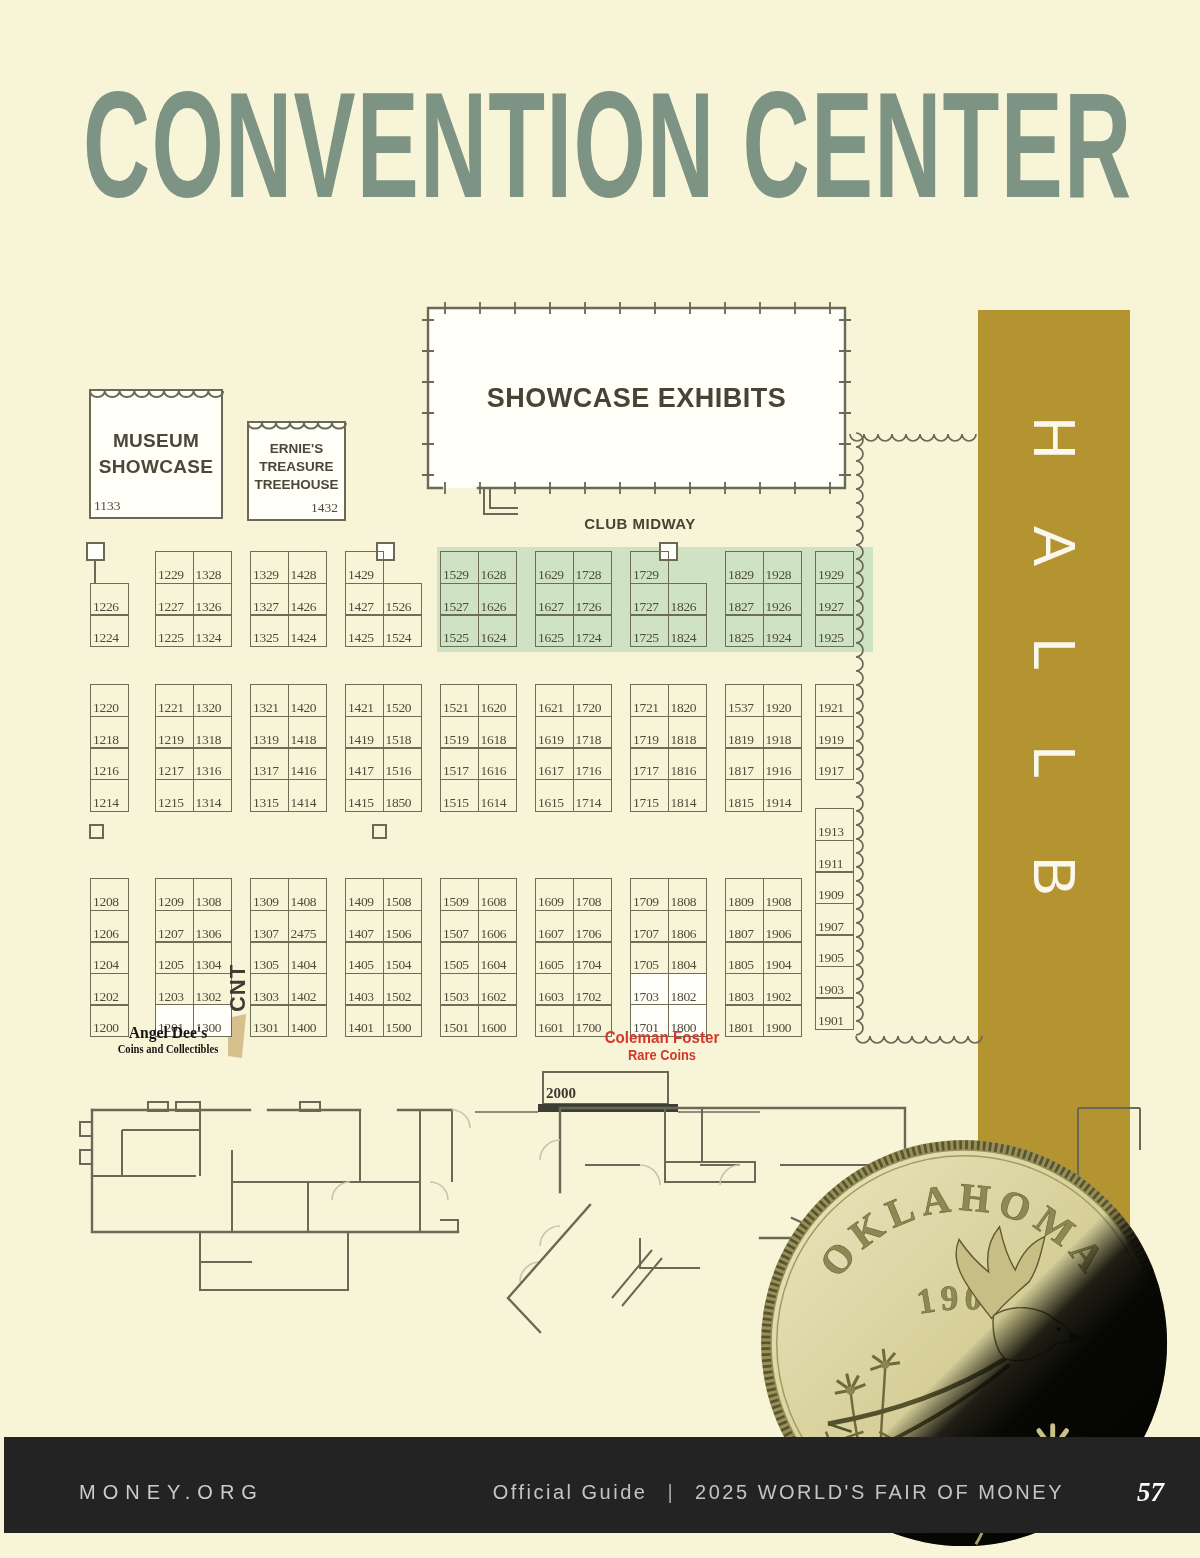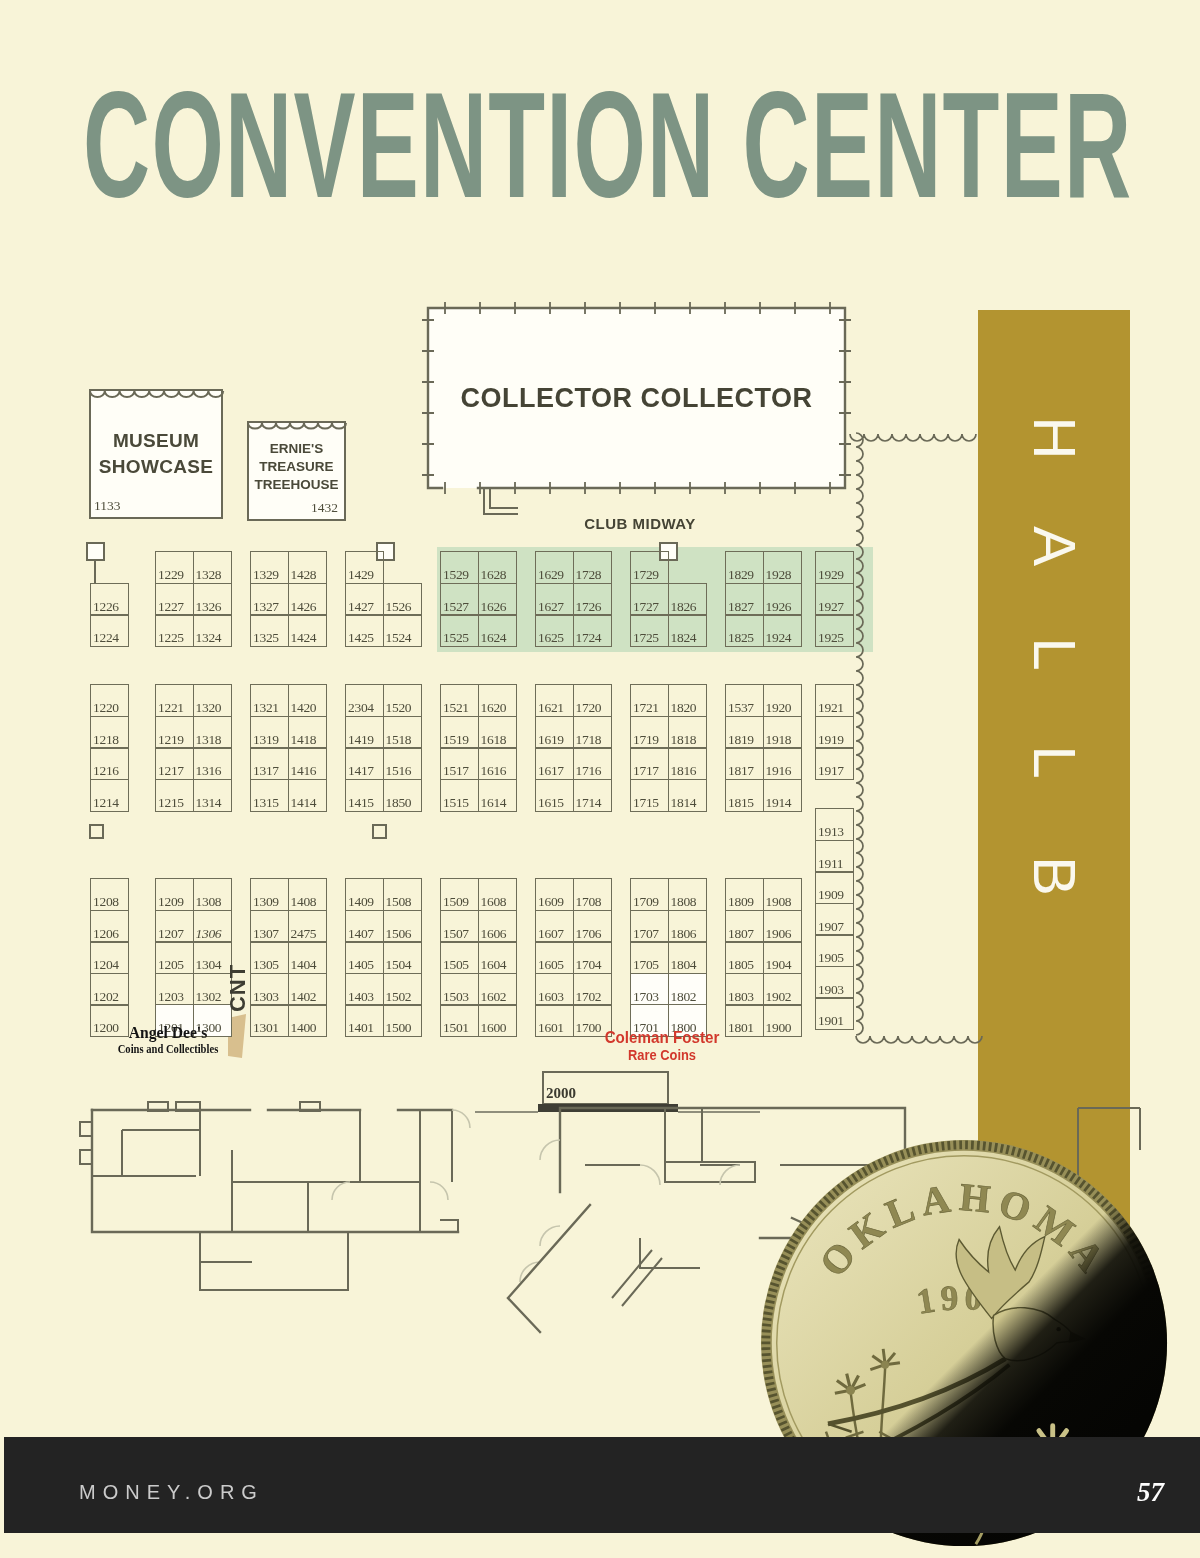--- a/index.html
+++ b/index.html
@@ -331,21 +331,21 @@
     <div class="cell" style="left: 287.5px; top: 747px;">
       <span>1416</span>
     </div>
     <div class="cell" style="left: 250px; top: 778.5px;">
       <span>1315</span>
     </div>
     <div class="cell" style="left: 287.5px; top: 778.5px;">
       <span>1414</span>
     </div>
     <div class="cell" style="left: 345px; top: 684px;">
-      <span>2304</span>
+      <span>1421</span>
     </div>
     <div class="cell" style="left: 382.5px; top: 684px;">
       <span>1520</span>
     </div>
     <div class="cell" style="left: 345px; top: 715.5px;">
       <span>1419</span>
     </div>
     <div class="cell" style="left: 382.5px; top: 715.5px;">
       <span>1518</span>
     </div>
@@ -483,21 +483,21 @@
     </div>
     <div class="cell" style="left: 155px; top: 878px;">
       <span>1209</span>
     </div>
     <div class="cell" style="left: 192.5px; top: 878px;">
       <span>1308</span>
     </div>
     <div class="cell" style="left: 155px; top: 909.5px;">
       <span>1207</span>
     </div>
-    <div class="cell" style="left: 192.5px; top: 909.5px; font-style: italic;">
+    <div class="cell" style="left: 192.5px; top: 909.5px;">
       <span>1306</span>
     </div>
     <div class="cell" style="left: 155px; top: 941px;">
       <span>1205</span>
     </div>
     <div class="cell" style="left: 192.5px; top: 941px;">
       <span>1304</span>
     </div>
     <div class="cell" style="left: 155px; top: 972.5px;">
       <span>1203</span>
@@ -711,21 +711,21 @@
     </div>
     <div class="cell" style="left: 815px; top: 997px;">
       <span>1901</span>
     </div>
   </div>
 
 <div class="lbl museum-label">MUSEUM SHOWCASE</div>
 <div class="lbl booth-tag tag-1133">1133</div>
 <div class="lbl ernies-label">ERNIE'S TREASURE TREEHOUSE</div>
 <div class="lbl booth-tag tag-1432">1432</div>
-<div class="lbl collector-label">COLLECTOR COLLECTOR</div>
+<div class="lbl collector-label">SHOWCASE EXHIBITS</div>
 <div class="lbl midway-label">CLUB MIDWAY</div>
 <div class="lbl stage-label">2000</div>
 <div class="lbl cnt-label">CNT</div>
 <div class="lbl angel">
   <div class="l1">Angel Dee's</div>
   <div class="l2">Coins and Collectibles</div>
 </div>
 <div class="lbl coleman">
   <div class="l1">Coleman Foster</div>
   <div class="l2">Rare Coins</div>
@@ -792,14 +792,17 @@
     <g stroke="#c9c187" stroke-width="4.5" stroke-linecap="round">
       <path d="M352,366 l0,-19 M352,366 l12,-15 M352,366 l18,-5 M352,366 l-12,-15 M352,366 l-18,-5"></path>
     </g>
     <circle cx="352" cy="366" r="7" fill="#7a7444"></circle>
     <path d="M300,342 C295,365 285,385 270,400 M235,380 C232,395 228,405 222,414" stroke="#a59e63" stroke-width="3" fill="none"></path>
   </g>
 </svg>
 
 <div class="footer" style="background: rgb(35, 35, 35);">
   <span class="money">MONEY.ORG</span>
+  <span class="guide-group">
+    <span>Official Guide</span><span class="sep">|</span><span>2025 WORLD'S FAIR OF MONEY</span>
+  </span>
   <span class="pagenum">57</span>
 </div>
 
 </body></html>

